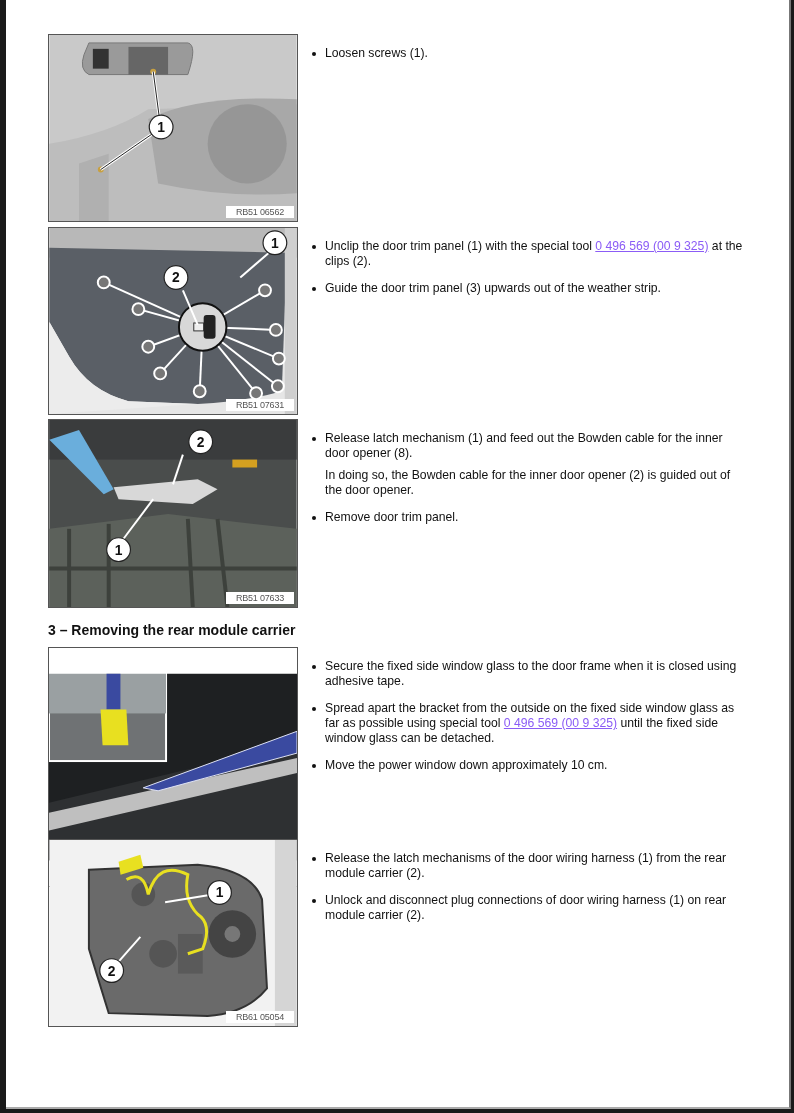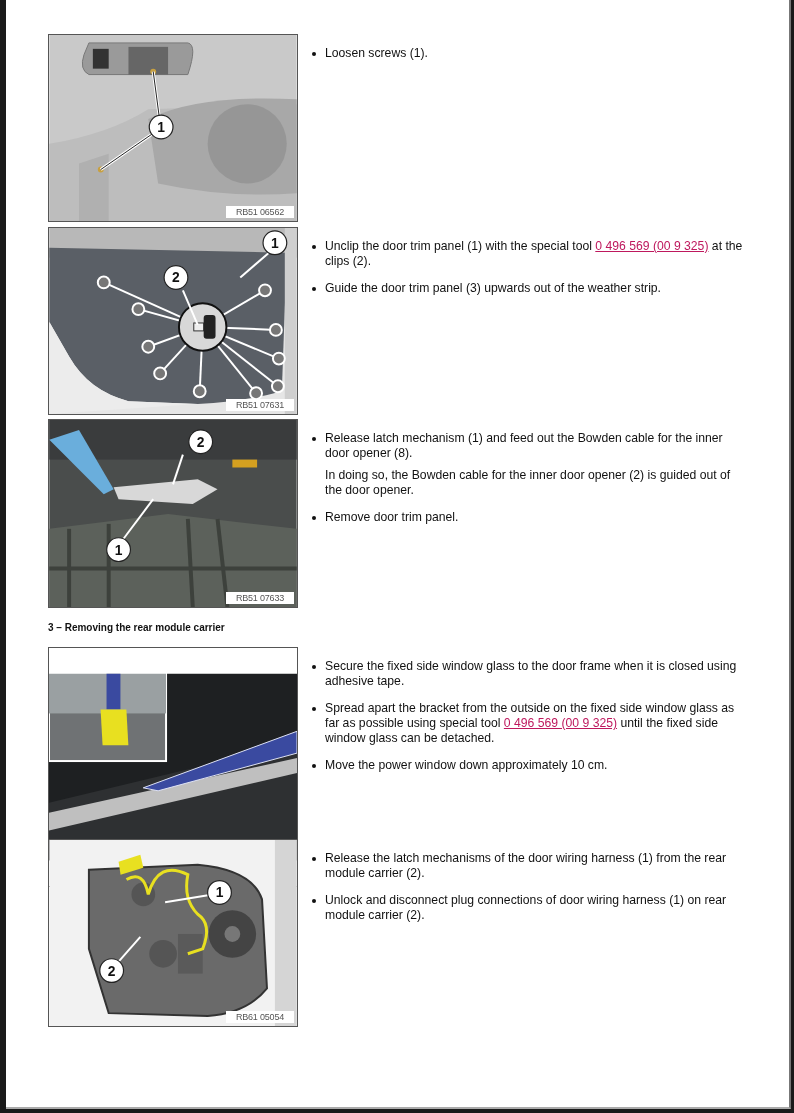--- a/index.html
+++ b/index.html
@@ -22,22 +22,22 @@
     font-size: 9px; padding: 1px 10px; letter-spacing: -0.2px;
   }
   .text { position: absolute; left: 262px; top: 0; width: 440px; font-size: 12.2px; line-height: 15px; }
   .text ul { margin: 0; padding: 0; list-style: none; }
   .text li { position: relative; padding-left: 15px; margin-bottom: 8px; margin-top: 12px; }
   .text li::before {
     content: ""; position: absolute; left: 2px; top: 6px; width: 4px; height: 4px;
     border-radius: 50%; background: #111;
   }
   .text p.note { margin: -1px 0 8px 15px; }
-  .link { color: #be185d; text-decoration: underline; }
-  .heading { position: absolute; left: 42px; top: 622px; font-size: 10px; font-weight: bold; }
+  .link { color: #8b5cf6; text-decoration: underline; }
+  .heading { position: absolute; left: 42px; top: 622px; font-size: 14px; font-weight: bold; }
   .callout { font-family: "Liberation Sans", sans-serif; font-weight: bold; }
 </style>
 </head>
 <body>
 
 <div class="page">
 
   <div class="row" style="top:34px;height:190px;">
     <div class="fig" style="height:188px;">
       <svg viewBox="0 0 250 188">

